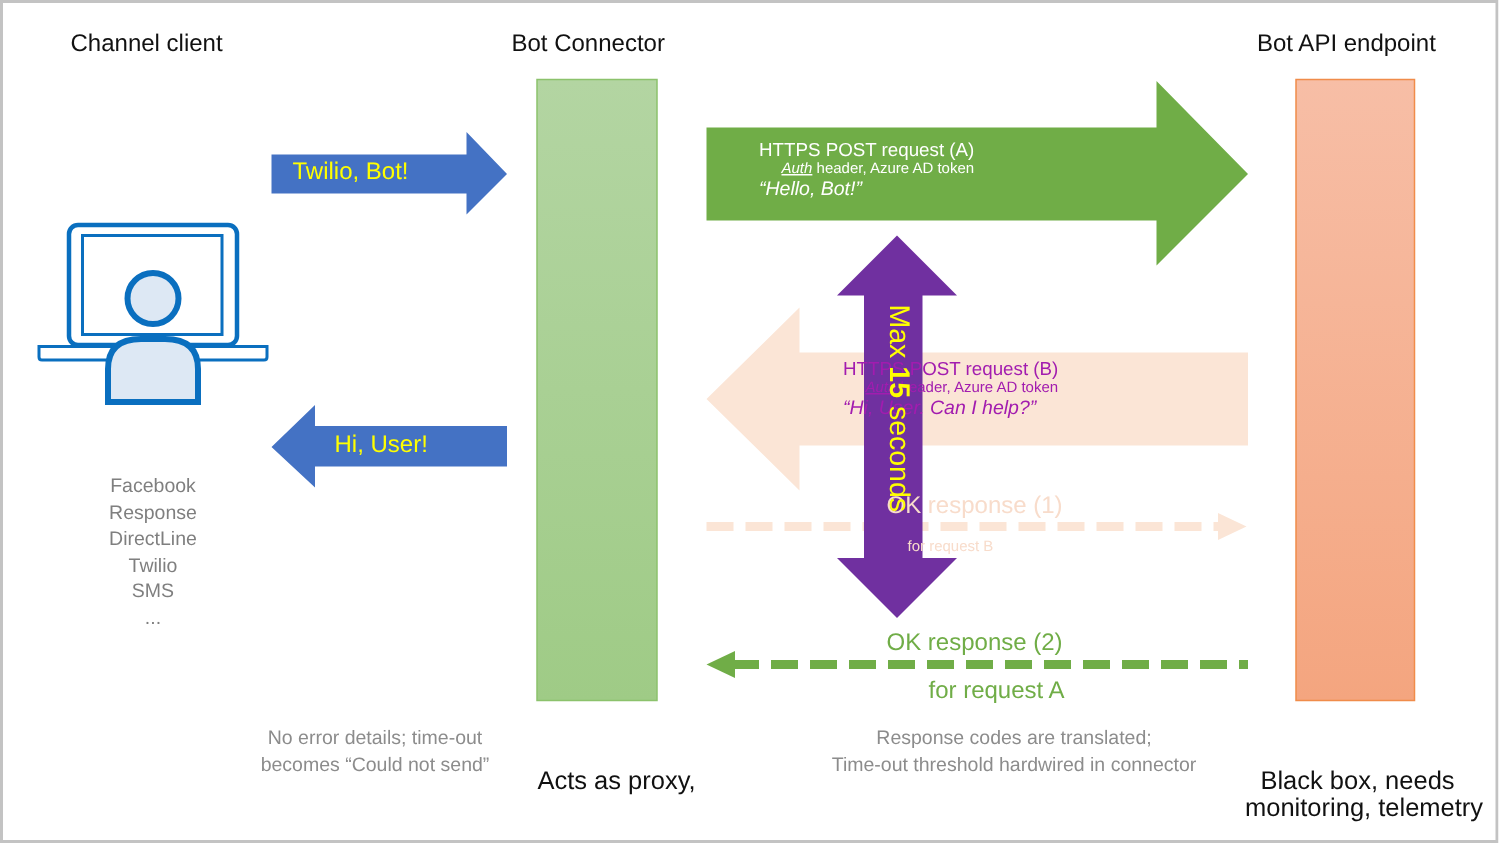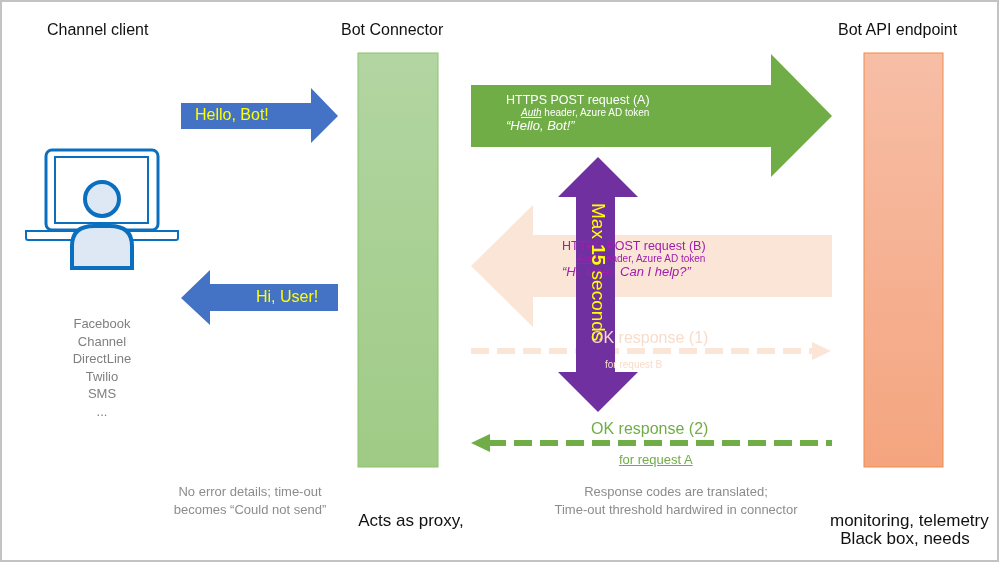--- a/index.html
+++ b/index.html
@@ -12,21 +12,21 @@
   svg.layer { position:absolute; left:0; top:0; }
   .note-gray { color:#8c8c8c; font-size:13px; text-align:center; line-height:18px; white-space:nowrap; }
   .note-black { color:#111; font-size:17px; text-align:center; line-height:18px; white-space:nowrap; }
   .channels { color:#7f7f7f; font-size:13px; text-align:center; line-height:17.5px;margin-top:20px; }
   .arrow-label-yellow { color:#ffff00; font-size:16px; white-space:nowrap; }
   .req-title { color:#fff; font-size:12.5px; white-space:nowrap; }
   .req-sub { color:#fff; font-size:10px; white-space:nowrap; }
   .req-msg { color:#fff; font-size:13px; font-style:italic; white-space:nowrap; }
   .faded .req-title, .faded .req-sub, .faded .req-msg { color:#a21caf; }
   .ok2 { color:#70ad47; font-size:16px; white-space:nowrap; }
-  .ok2-sub { color:#70ad47; font-size:13px; white-space:nowrap;text-decoration:underline; }
+  .ok2-sub { color:#70ad47; font-size:16px; white-space:nowrap; }
   .ok1 { color:#f8dccb; font-size:16px; white-space:nowrap; }
   .ok1-sub { color:#f8dccb; font-size:10px; white-space:nowrap; }
   .timeout { color:#ffff00; font-size:19px; white-space:nowrap;
              transform-origin:0 0; transform:rotate(90deg); }
   .timeout b { font-weight:bold; }
   u { text-decoration:underline;font-style:italic; }
 </style>
 </head>
 <body>
 
@@ -74,26 +74,26 @@
     <path d="M26 231 L178 231 L178 238 Q178 240 176 240 L28 240 Q26 240 26 238 Z" fill="#fff" stroke="#0a6fbf" stroke-width="2"></path>
     <circle cx="102" cy="199" r="17" fill="#dde8f4" stroke="#0a6fbf" stroke-width="4"></circle>
     <path d="M72 268 L72 246 Q72 226 94 226 L110 226 Q132 226 132 246 L132 268 Z" fill="#dde8f4" stroke="#0a6fbf" stroke-width="4"></path>
   </g>
 </svg>
 
 <div class="abs heading" style="left:47px; top:21px;">Channel client</div>
 <div class="abs heading" style="left:341px; top:21px;">Bot Connector</div>
 <div class="abs heading" style="left:838px; top:21px;">Bot API endpoint</div>
 
-<div class="abs arrow-label-yellow" style="left:195px; top:106px;">Hello, Bot!</div>
-<div class="abs arrow-label-yellow" style="left:223px; top:288px;margin-left:33px;">Hi, User!</div>
+<div class="abs arrow-label-yellow" style="left:195px; top:106px;">Twilio, Bot!</div>
+<div class="abs arrow-label-yellow" style="left:223px; top:288px;">Hi, User!</div>
 
 <div class="abs channels" style="left:52px; top:295px; width:100px;">
   <div>Facebook</div>
-  <div>Channel</div>
+  <div>Response</div>
   <div>DirectLine</div>
   <div>Twilio</div>
   <div>SMS</div>
   <div>...</div>
 </div>
 
 <div class="abs faded" style="left:562px; top:239px;">
   <div class="req-title">HTTPS POST request (B)</div>
   <div class="req-sub" style="padding-left:15px;"><u>Auth</u><span> header, Azure AD token</span></div>
   <div class="req-msg">“Hi, User. Can I help?”</div>
@@ -118,15 +118,15 @@
   <div>becomes “Could not send”</div>
 </div>
 <div class="abs note-black" style="left:326px; top:512px; width:170px;">
   <div>Acts as proxy,</div>
 </div>
 <div class="abs note-gray" style="left:536px; top:483px; width:280px;">
   <div>Response codes are translated;</div>
   <div>Time-out threshold hardwired in connector</div>
 </div>
 <div class="abs note-black" style="left:830px; top:512px; width:150px;">
+  <div>Black box, needs</div>
   <div>monitoring, telemetry</div>
-  <div>Black box, needs</div>
 </div>
 
 </body></html>

